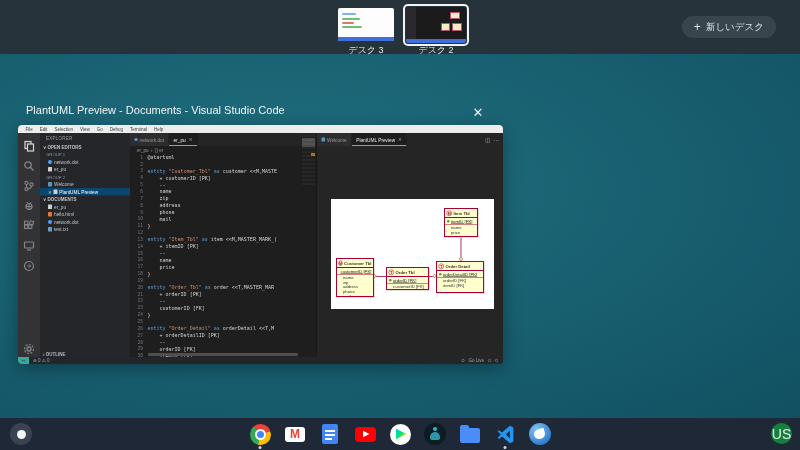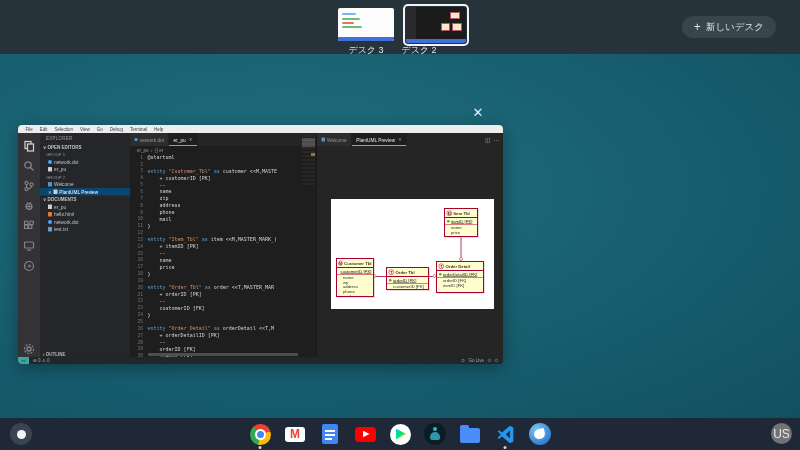--- a/index.html
+++ b/index.html
@@ -21,21 +21,21 @@
   .desk2-outer{left:403px;top:4px;width:66px;height:42px;border:2px solid #f1f3f4;border-radius:5px;
                padding:1px;box-sizing:border-box}
   .desk2-inner{width:100%;height:100%;background:#1b1b1b;border-radius:2px;position:relative;overflow:hidden}
   .desk2-inner .mini-side{position:absolute;left:0;top:0;bottom:4px;width:10px;background:#2a2a2e}
   .desk2-inner .mini-ent{position:absolute;background:#f6edc4;border:1px solid #b5526e;box-sizing:border-box}
   .desk2-inner .e1{right:6px;top:5px;width:10px;height:7px}
   .desk2-inner .e2{right:16px;top:16px;width:9px;height:8px}
   .desk2-inner .e3{right:4px;top:16px;width:10px;height:8px}
   .desk2-inner .bluestrip{position:absolute;left:0;right:0;bottom:0;height:4px;background:#3f6fd8}
   .desk-label{position:absolute;top:44px;width:70px;text-align:center;font-size:9px;color:#e3e7ea}
-  .desk-label.d1{left:331px}.desk-label.d2{left:384px}
+  .desk-label.d1{left:331px}.desk-label.d2{left:401px}
   .newdesk{position:absolute;right:24px;top:16px;height:22px;padding:0 12px;border-radius:12px;
            background:#39454d;color:#dfe4e7;font-size:9.5px;display:flex;align-items:center;gap:5px;cursor:pointer}
   .newdesk .plus{font-size:12px;line-height:1}
   
   .win-title-row{position:absolute;left:26px;top:104px;width:470px;height:18px;color:#f2f5f6;font-size:11px}
   .win-close{position:absolute;left:468px;top:103px;width:20px;height:20px;color:#eef2f3;font-size:13px;
              text-align:center;line-height:20px;cursor:pointer}
   .vscode{position:absolute;left:18px;top:125px;width:485px;height:239px;border-radius:4px;overflow:hidden;
           background:#1e1e1e;box-shadow:0 4px 18px rgba(0,0,0,.35)}
   .menubar{position:absolute;left:0;top:0;right:0;height:8px;background:#ededed;overflow:hidden}
@@ -146,21 +146,21 @@
   .ic-darkapp .bod{position:absolute;left:6px;top:9px;width:10px;height:8px;border-radius:5px 5px 2px 2px;background:#2b97a8}
   .ic-files{width:20px;height:15px;background:#4a8df8;border-radius:2px;position:relative;margin-top:3px}
   .ic-files:before{content:"";position:absolute;left:0;top:-3px;width:9px;height:4px;background:#4a8df8;
      border-radius:2px 2px 0 0}
   .ic-vscode{width:21px;height:21px}
   .ic-mail{width:22px;height:22px;border-radius:50%;background:radial-gradient(circle at 35% 30%,#7ec3f7,#1565c0);
            position:relative;overflow:hidden}
   .ic-mail i{position:absolute;left:5px;top:6px;width:11px;height:10px;background:#fff;
      border-radius:60% 10% 60% 60%;transform:rotate(-15deg)}
   .tray{position:absolute;right:8px;top:5px;display:flex;align-items:center;gap:6px}
-  .kbd{width:21px;height:21px;border-radius:50%;background:#737373;color:#e8eaed;font-size:12px;
+  .kbd{width:21px;height:21px;border-radius:50%;background:#15803d;color:#e8eaed;font-size:14px;
        display:flex;align-items:center;justify-content:center;cursor:pointer}
   .status-pill{height:22px;border-radius:11px;background:#3d4752;display:flex;align-items:center;
                gap:6px;padding:0 9px;cursor:pointer}
   .notif-ring{width:9px;height:9px;border-radius:50%;border:1.5px solid #e8eaed;box-sizing:border-box;
               display:flex;align-items:center;justify-content:center}
   .notif-ring i{width:3px;height:3px;border-radius:50%;background:#e8eaed}
   .wifi{width:10px;height:8px;background:#e8eaed;clip-path:polygon(50% 0,100% 100%,0 100%);transform:rotate(180deg)}
   .battery{width:6px;height:10px;background:#e8eaed;border-radius:1px;position:relative}
   .battery:before{content:"";position:absolute;left:1.5px;top:-2px;width:3px;height:2px;background:#e8eaed}
   .clock{font-size:10px;color:#e8eaed}
@@ -188,20 +188,21 @@
       </div>
     </div>
     <div class="desk-label d1">デスク 3</div>
     <div class="desk-label d2">デスク 2</div>
     <div class="newdesk">
       <span class="plus">+</span>
       <span>新しいデスク</span>
     </div>
   </div>
 
+  <div class="win-title-row">PlantUML Preview - Documents - Visual Studio Code</div>
   <div class="win-close">✕</div>
 
   <div class="vscode">
     <div class="menubar">
       <div class="s50" id="menubar-items">
           <div class="menu-item">File</div>
           <div class="menu-item">Edit</div>
           <div class="menu-item">Selection</div>
           <div class="menu-item">View</div>
           <div class="menu-item">Go</div>

